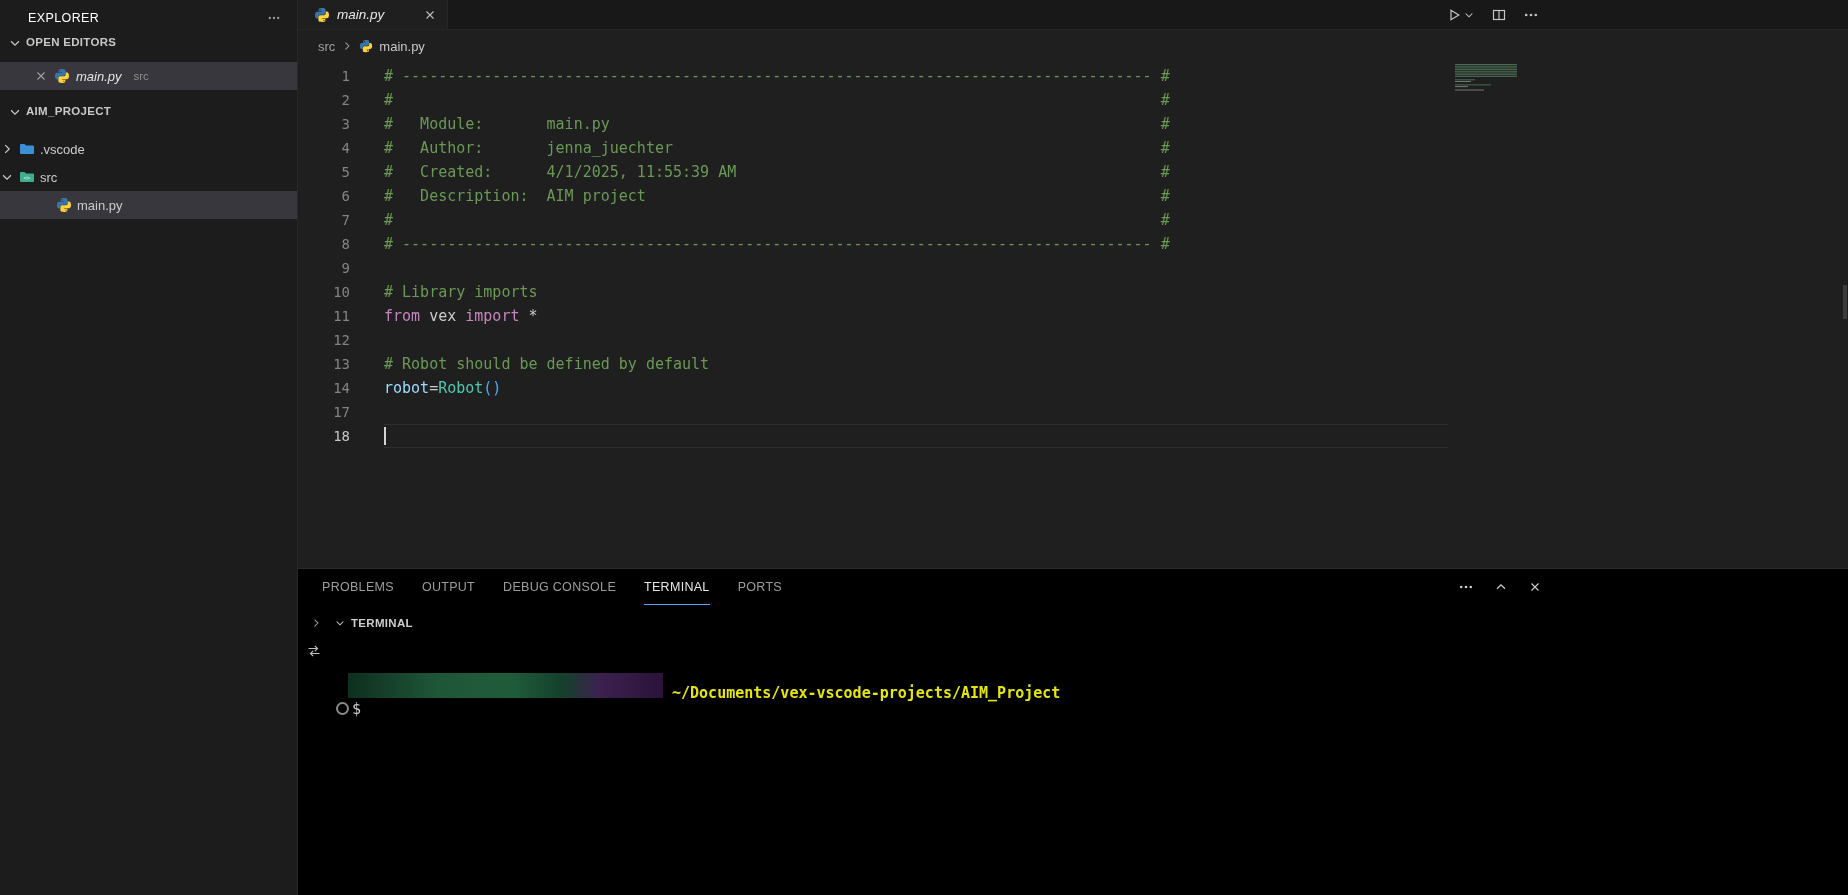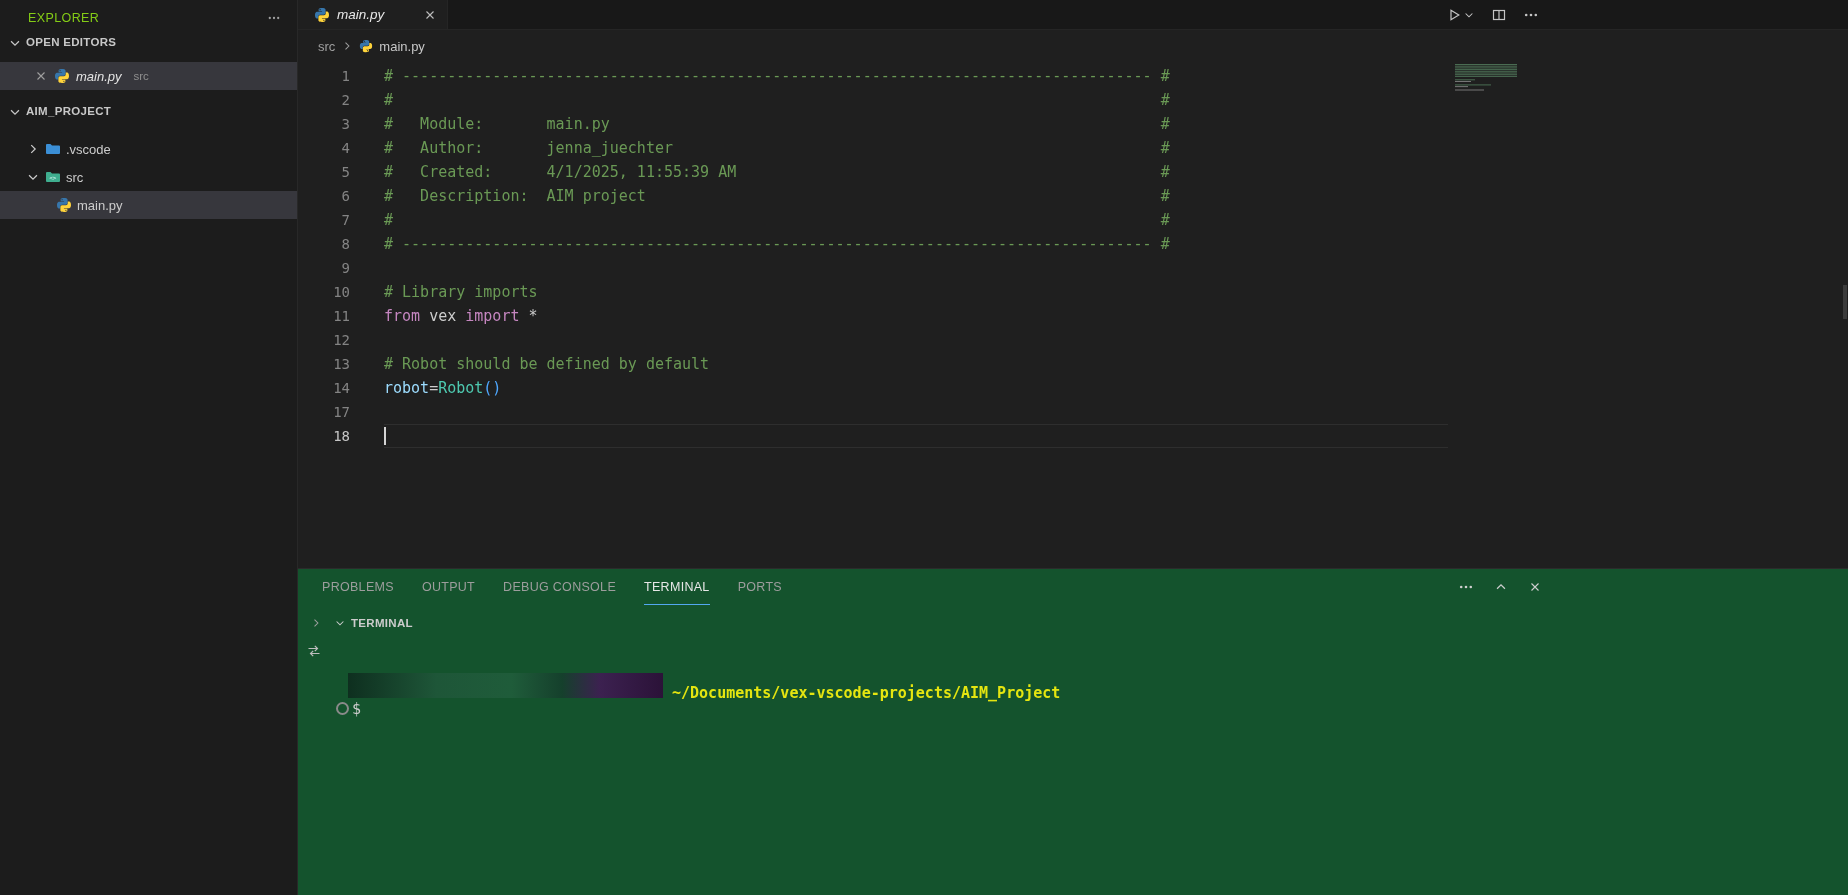--- a/index.html
+++ b/index.html
@@ -12,30 +12,30 @@
   .ic svg{width:100%;height:100%;display:block;}
   .ic-12{width:12px;height:12px;}
   .ic-14{width:14px;height:14px;}
   .ic-16{width:16px;height:16px;}
   .dimicon{color:#a0a0a0;}
 
   
   #sidebar{position:absolute;left:0;top:0;width:298px;height:895px;background:#1c1c1c;
            border-right:1px solid #282828;box-sizing:border-box;}
   .sb-title{height:36px;display:flex;align-items:center;padding:0 16px 0 28px;
-            font-size:12.5px;color:#84cc16;letter-spacing:.4px;}
+            font-size:12.5px;color:#ffffff;letter-spacing:.4px;}
   .sb-title .flexsp{flex:1;}
   .section-header{height:26px;display:flex;align-items:flex-start;gap:4px;padding-left:8px;
                   font-size:11.5px;font-weight:700;color:#c8c8c8;letter-spacing:.3px;}
   .section-header.proj{height:30px;margin-top:15px;}
   .oe-row{height:28px;display:flex;align-items:center;gap:6px;background:#37373d;padding-left:34px;}
   .oe-name{font-size:13px;font-style:italic;color:#e3e3e3;}
   .oe-desc{font-size:11.5px;color:#8f8f8f;margin-left:6px;}
   .tree-row{height:28px;display:flex;align-items:center;gap:5px;font-size:13px;color:#cccccc;}
-  .tree-row.lvl1{padding-left:26px;}
+  .tree-row.lvl1{}
   .tree-row.lvl2{padding-left:56px;}
   .tree-row.selected{background:#37373d;}
 
   
   #tabbar{position:absolute;left:298px;top:0;right:0;height:30px;background:#181818;
           border-bottom:1px solid #252525;display:flex;box-sizing:border-box;}
   .tab{width:150px;box-sizing:border-box;background:#1f1f1f;display:flex;align-items:center;gap:7px;
        padding:0 10px 0 16px;font-size:13.5px;color:#e7e7e7;font-style:italic;border-right:1px solid #252525;}
   .tab-close{margin-left:auto;color:#bdbdbd;}
   #editor-actions{position:absolute;left:1446px;top:0;height:30px;display:flex;align-items:center;gap:16px;color:#c5c5c5;}
@@ -60,21 +60,21 @@
   .tok-st{color:#CE9178;}
   .tok-fn{color:#DCDCAA;}
   .tok-vr{color:#9CDCFE;}
   .tok-cl{color:#4EC9B0;}
   .tok-pn{color:#4FA8FF;}
   .tok-fg{color:#cccccc;}
   #minimap{position:absolute;left:1455px;top:64px;width:68px;height:32px;}
   #scroll-thumb{position:absolute;left:1843px;top:285px;width:4px;height:34px;background:#3c3c3c;}
 
   
-  #panel{position:absolute;left:298px;top:568px;right:0;bottom:0;background:#14532d;
+  #panel{position:absolute;left:298px;top:568px;right:0;bottom:0;background:#000000;
          border-top:1px solid #2b2b2b;box-sizing:border-box;}
   .panel-tabs{display:flex;gap:28px;padding-left:24px;height:36px;align-items:center;
               font-size:12.5px;letter-spacing:.3px;color:#9d9d9d;}
   .panel-tab{height:100%;display:flex;align-items:center;border-bottom:1px solid transparent;box-sizing:border-box;}
   .panel-tab.active{color:#e7e7e7;border-bottom-color:#53a7f0;}
   .panel-actions{position:absolute;left:1160px;top:0;height:36px;display:flex;align-items:center;gap:20px;color:#cfcfcf;}
   .term-header{position:absolute;left:0;top:42px;height:24px;display:flex;align-items:center;
                padding-left:12px;font-size:11.5px;font-weight:700;letter-spacing:.3px;color:#cccccc;}
   .term-header .gap1{width:12px;}
   .term-header .gap2{width:5px;}

